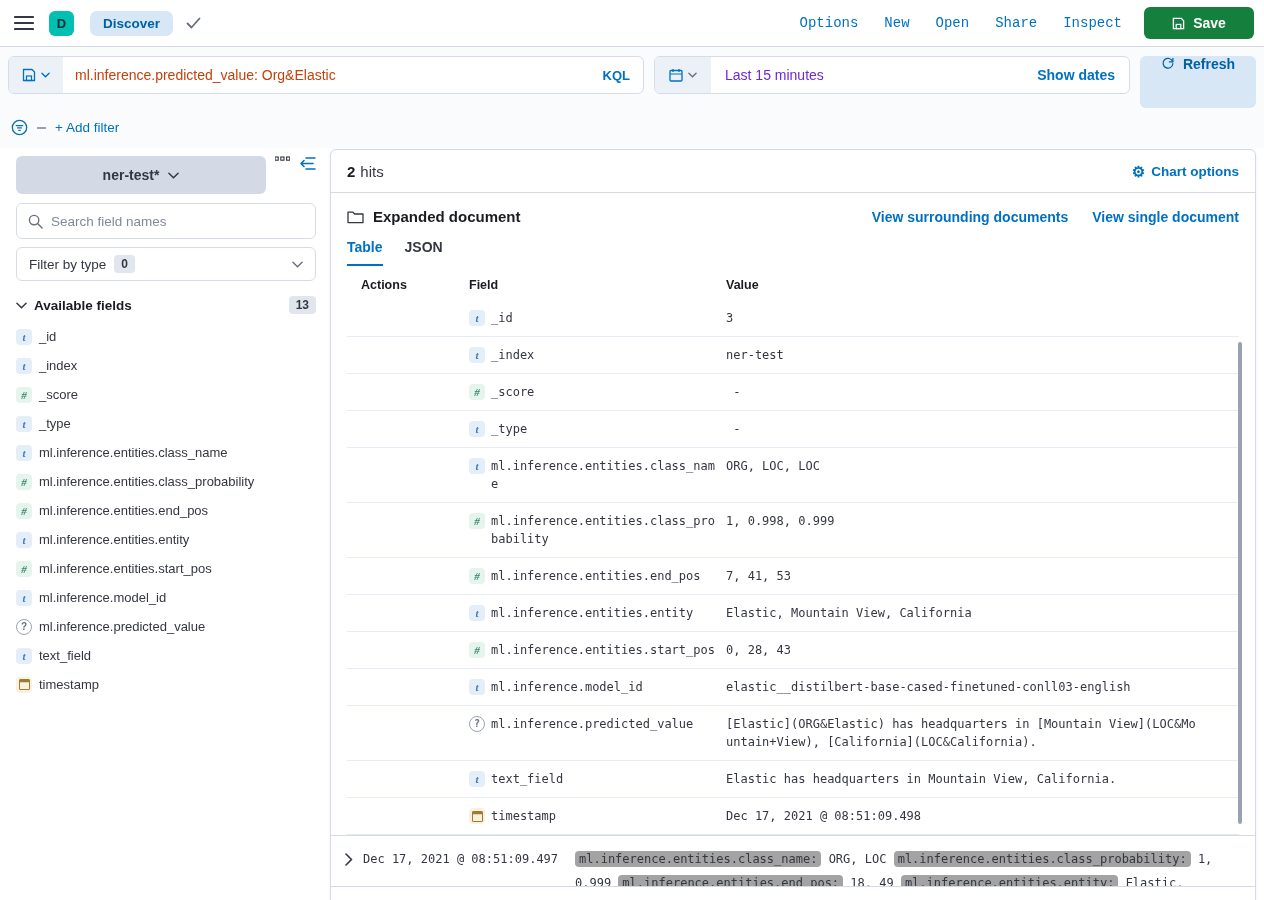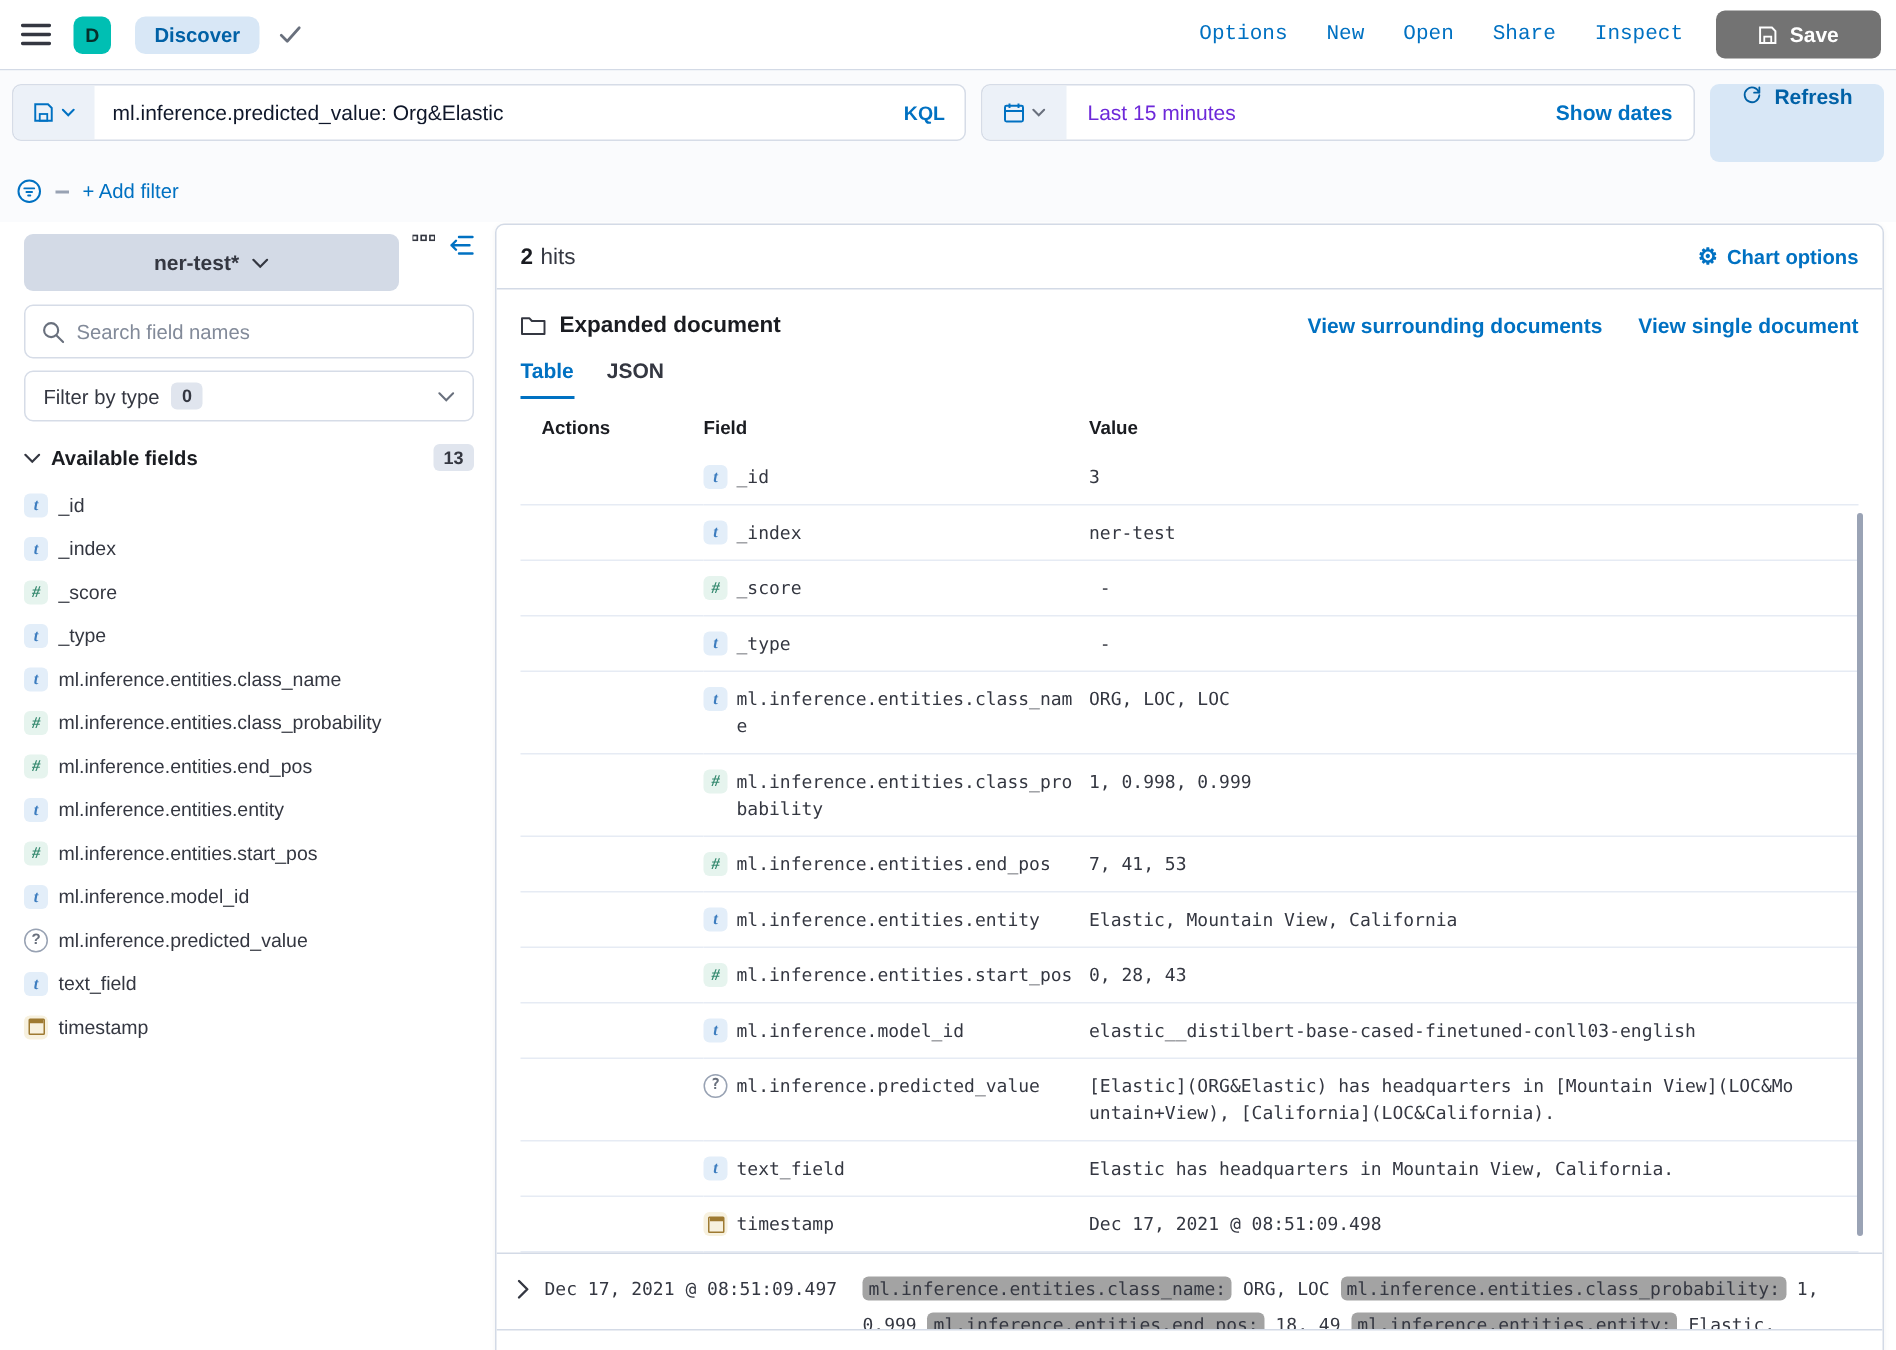--- a/index.html
+++ b/index.html
@@ -12,32 +12,32 @@
     border-bottom:1px solid #D3DAE6; background:#fff; }
   .hamburger { width:20px; height:16px; cursor:pointer; color:#343741; }
   .space-badge { width:25px; height:25px; margin-left:15px; border-radius:6px; background:#00BFB3;
     color:#072f2b; font-weight:700; font-size:13px; display:flex; align-items:center; justify-content:center; }
   .breadcrumb-pill { margin-left:16px; background:#D8E7F6; color:#0061A6; font-weight:600; font-size:13.5px;
     padding:5px 13px; border-radius:7px; cursor:pointer; }
   .check-ic { margin-left:13px; color:#69707D; }
   .grow { flex:1; }
   .nav-links { display:flex; align-items:center; gap:26px;font-family:Liberation Mono, monospace; }
   .nav-link { color:#0071C2; font-size:14px; font-weight:500; cursor:pointer; }
-  .save-btn { margin-left:22px; margin-right:2px; height:32px; min-width:110px; background:#737373; color:#fff;
+  .save-btn { margin-left:22px; margin-right:2px; height:32px; min-width:110px; background:#15803d; color:#fff;
     border:none; border-radius:6px; font-size:14px; font-weight:600; display:flex; align-items:center;
     justify-content:center; gap:8px; cursor:pointer; font-family:inherit; }
 
   
   .query-section { background:#FAFBFD; padding:9px 8px 0 8px; }
   .query-row { display:flex; gap:10px; }
   .query-bar { flex:0 0 636px; height:38px; background:#fff; border:1px solid #D6DCE7; border-radius:6px;
     display:flex; align-items:center; overflow:hidden; }
   .qb-prepend { width:54px; align-self:stretch; background:#ECF1F8; display:flex; align-items:center;
     justify-content:center; gap:5px; color:#0071C2; cursor:pointer; }
-  .query-input { flex:1; border:none; outline:none; font-size:14px; color:#0f172a; padding:0 12px;
+  .query-input { flex:1; border:none; outline:none; font-size:14px; color:#c2410c; padding:0 12px;
     font-family:inherit; background:transparent; }
   .kql-label { padding-right:13px; color:#0071C2; font-size:13px; font-weight:600; cursor:pointer; }
   .date-picker { flex:1; height:38px; background:#fff; border:1px solid #D6DCE7; border-radius:6px;
     display:flex; align-items:center; overflow:hidden; }
   .dp-prepend { width:56px; align-self:stretch; background:#ECF1F8; display:flex; align-items:center;
     justify-content:center; gap:5px; color:#0071C2; cursor:pointer; }
   .dp-chevron { color:#69707D; }
   .dp-text { flex:1; font-size:14px; color:#6d28d9; padding:0 14px; cursor:pointer; }
   .show-dates { padding-right:14px; color:#0071C2; font-size:14px; font-weight:600; cursor:pointer; }
   .refresh-btn { flex:0 0 116px; height:52px; background:#D8E7F6; color:#0061A6; border:none; border-radius:6px;

